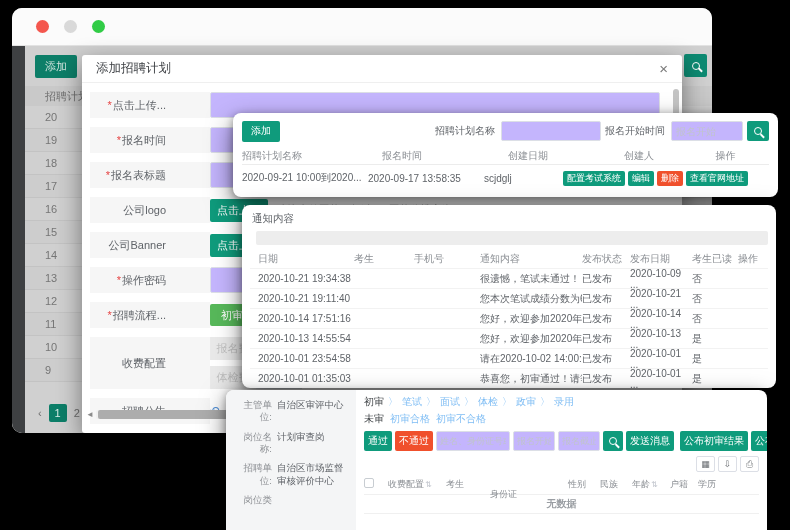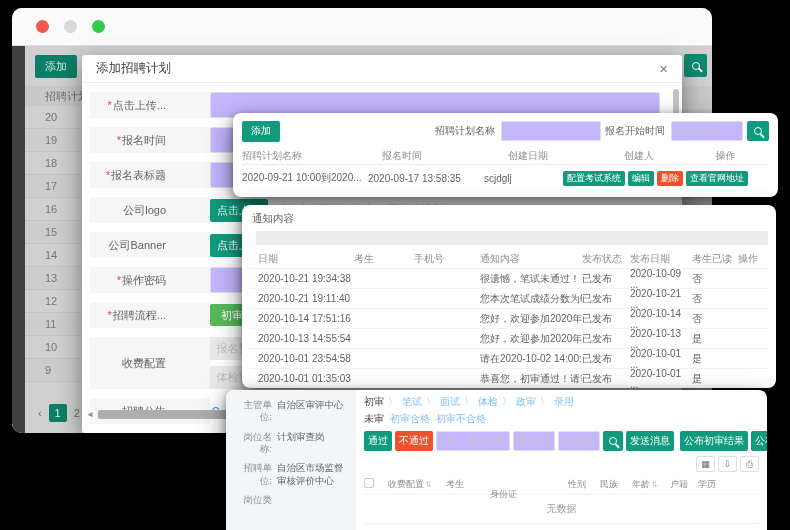--- a/index.html
+++ b/index.html
@@ -138,22 +138,22 @@
   #ap-controls .q { width:20px; height:20px; flex:none; }
   #ap-controls .gap { flex:1; }
   #ap-icons { display:flex; justify-content:flex-end; gap:3px; margin-top:5px; }
   #ap-icons .ic { width:19px; height:16px; border:1px solid #dcdfe6; border-radius:2px;
     display:flex; align-items:center; justify-content:center; font-size:9px; color:#6b6f73; cursor:pointer; }
   .ap-hd { display:flex; align-items:center; height:16px; margin-top:4px; color:#8b8f94; font-size:9px; }
   .cb { width:10px; height:10px; border:1px solid #c8cdd2; border-radius:2px; background:#fff; display:inline-block; }
   .ac-cb { width:24px; } .ac-date { width:58px; } .ac-cand { width:44px; } .ac-id { width:78px;margin-top:20px; }
   .ac-sex { width:32px; } .ac-eth { width:32px; } .ac-age { width:38px; } .ac-reg { width:28px; } .ac-edu { width:28px; }
   .sort { font-size:8px; color:#c0c4cc; margin-left:1px; }
-  #ap-empty { height:30px; display:flex; align-items:center; justify-content:center;
-    color:#9a9ea3; border-top:1px solid #f0f0f0; border-bottom:1px solid #f0f0f0; margin-top:2px; }
+  #ap-empty { height:20px; display:flex; align-items:center; justify-content:center;
+    color:#9a9ea3; border-top:1px solid #f0f0f0; border-bottom:1px solid #f0f0f0; margin-top:2px;font-weight:bold; }
 </style>
 </head>
 <body>
 
 <div id="bg-window">
   <div id="titlebar">
     <span class="light red"></span>
     <span class="light gray"></span>
     <span class="light green"></span>
   </div>

